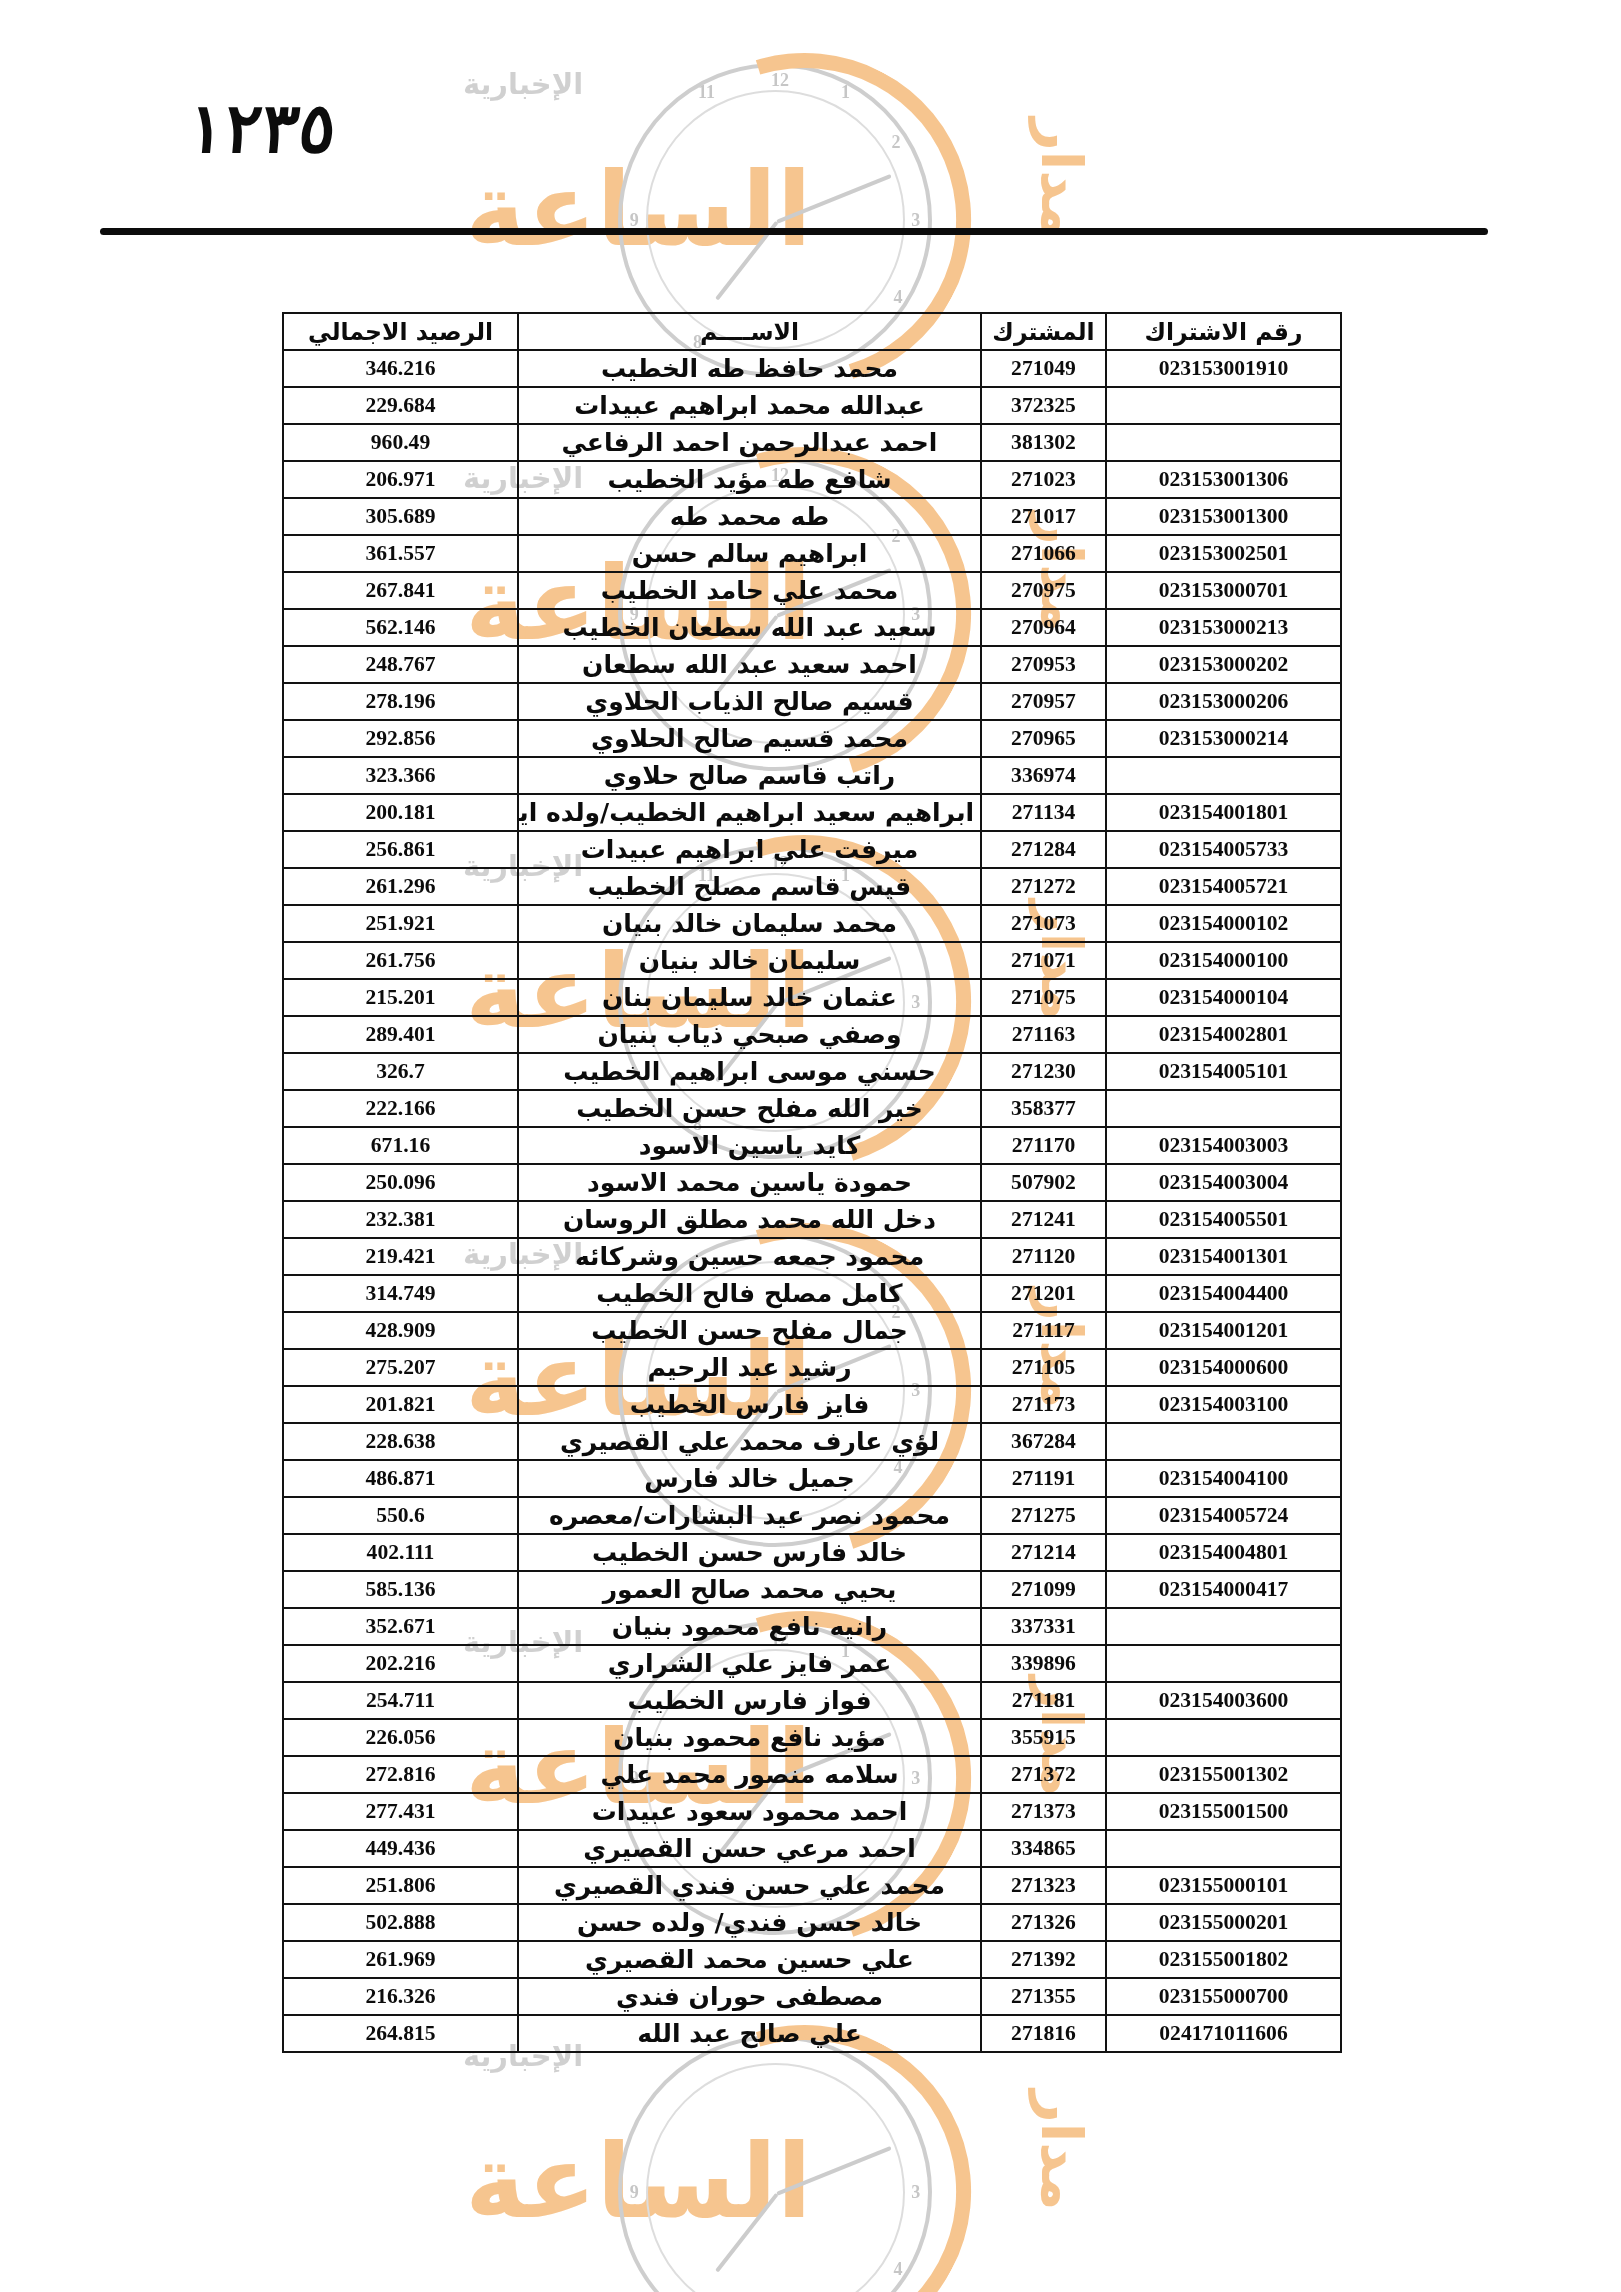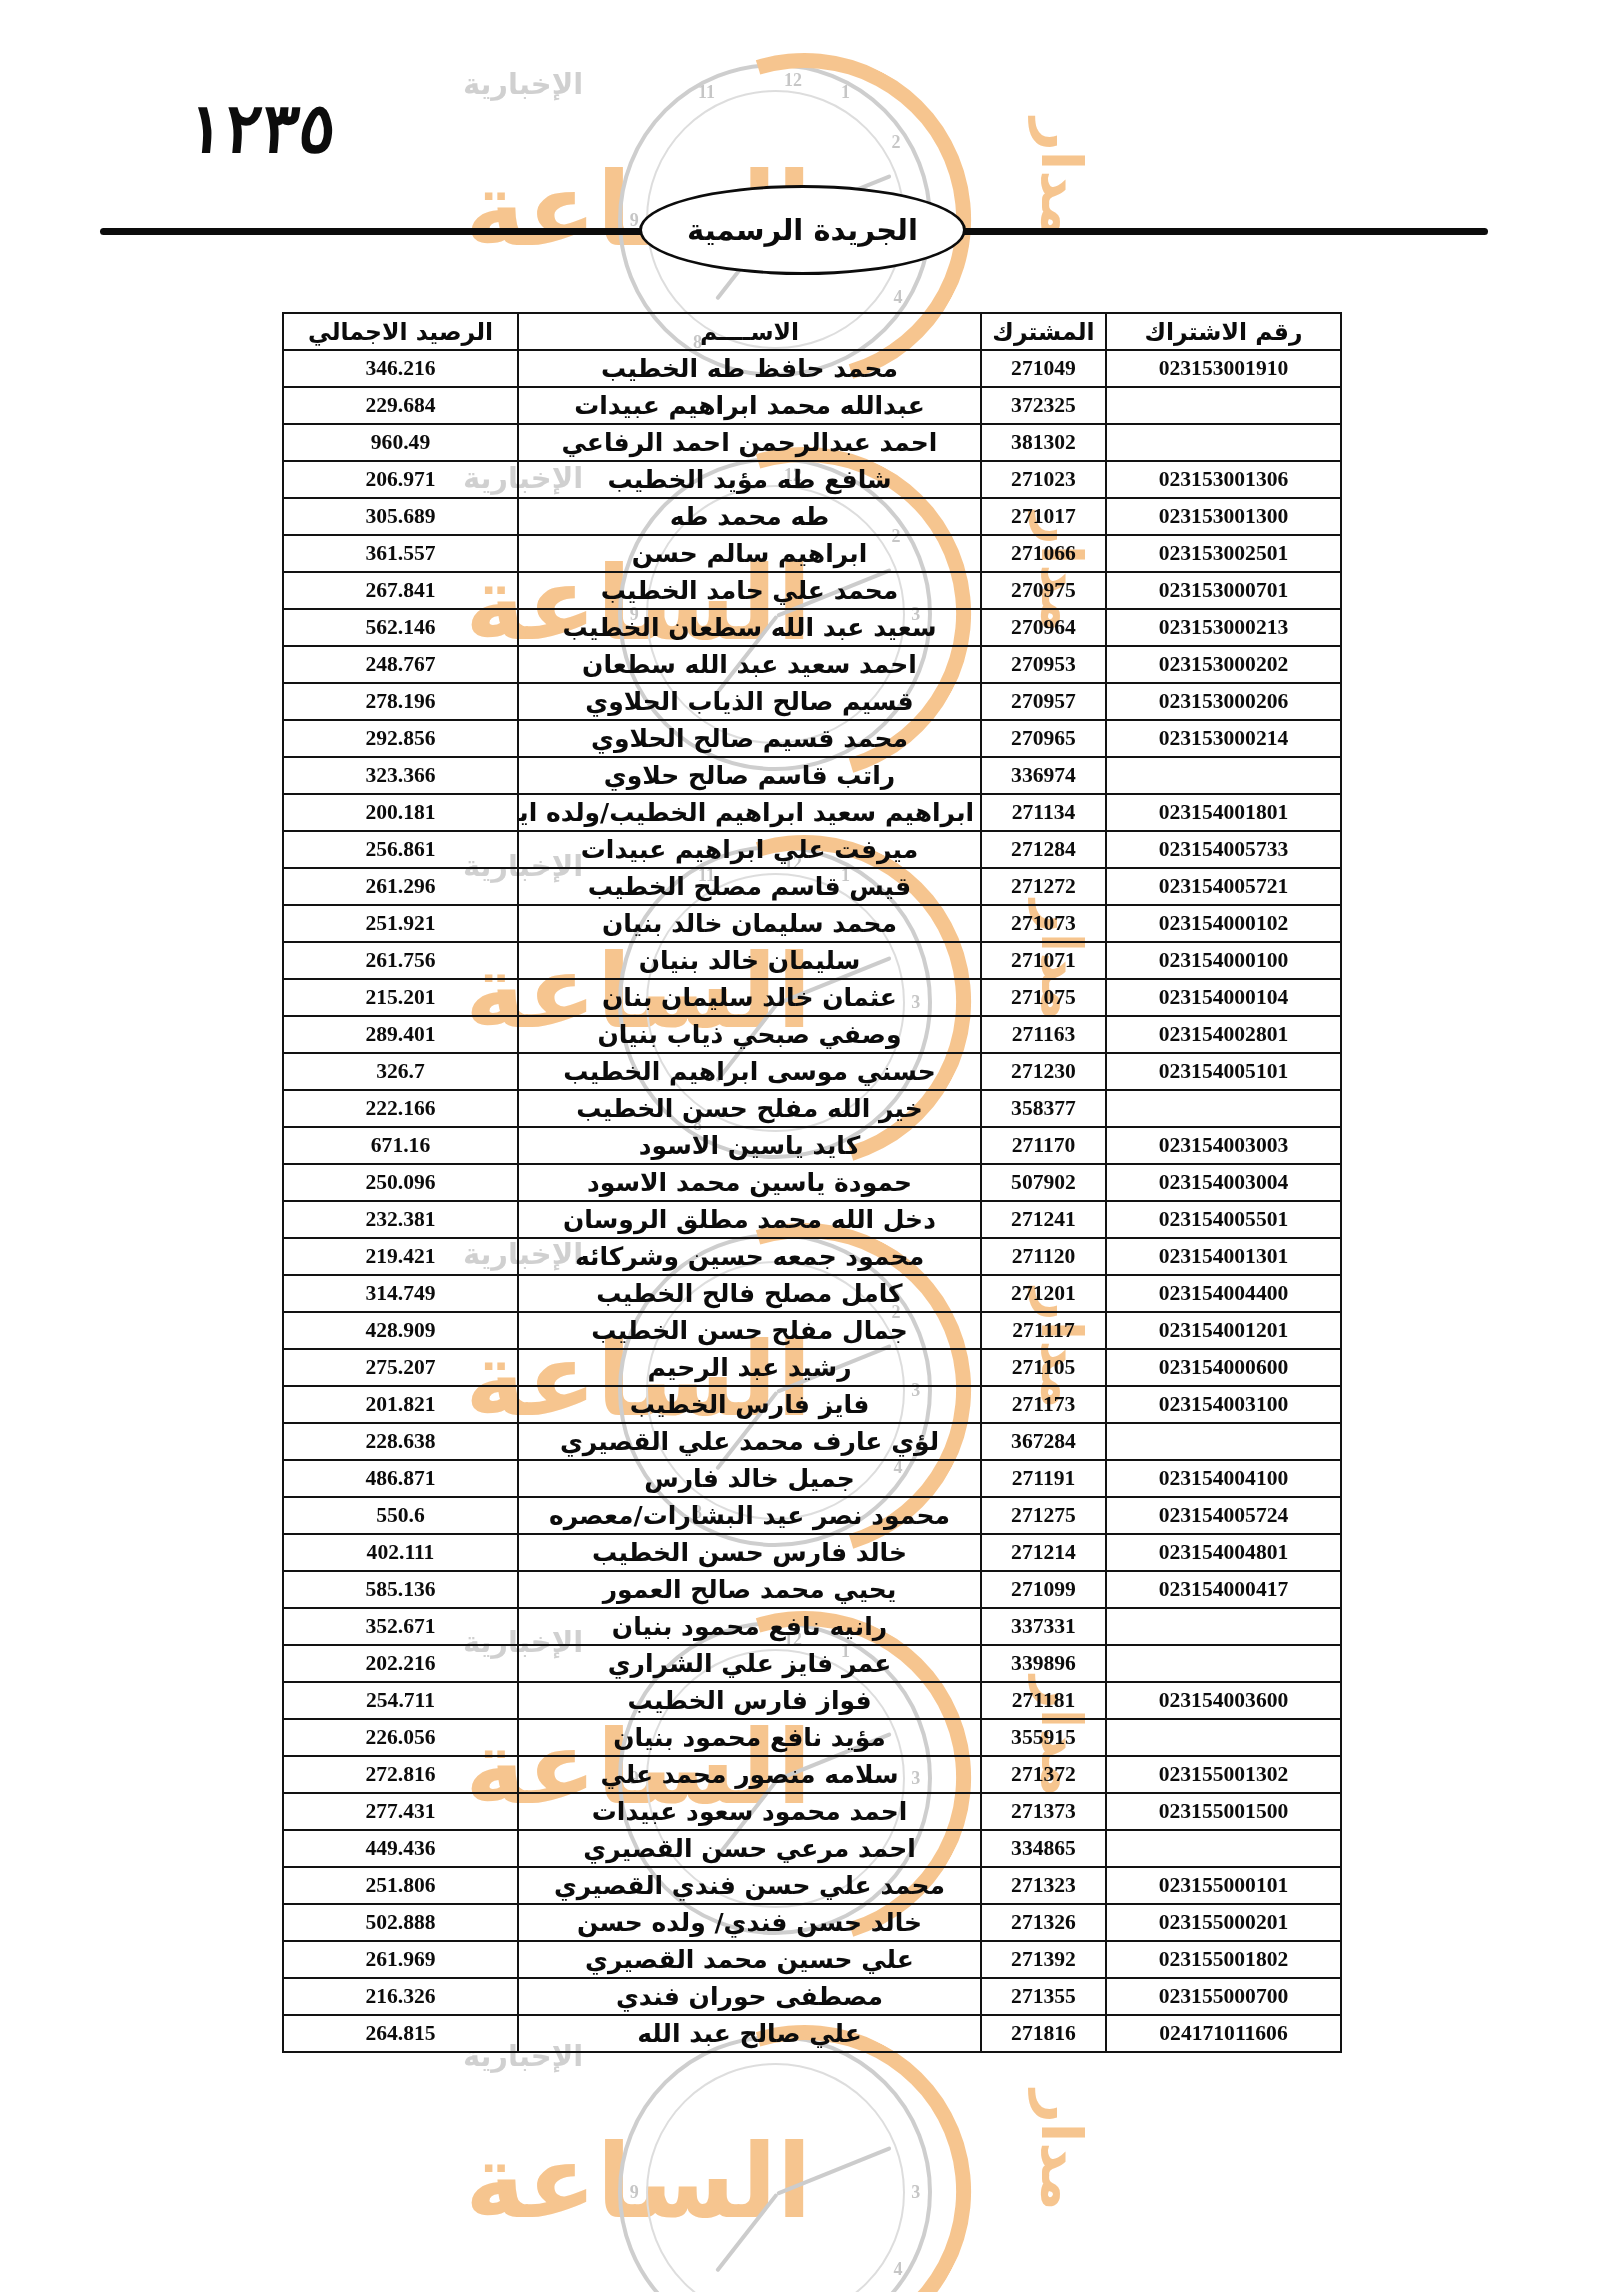--- a/index.html
+++ b/index.html
@@ -27,21 +27,21 @@
 
   
   .watermark { position:absolute; left:459px; width:627px; height:392px; opacity:.5; z-index:0; pointer-events:none; }
   .wm1{ top:17.6px; } .wm2{ top:412px; } .wm3{ top:800px; } .wm4{ top:1188px; } .wm5{ top:1576px; } .wm6{ top:1990px; }
   .wm-clock {
     position:absolute; top:29px; left:159px; width:314px; height:314px;
     border:4.9px solid #9e9e9e; border-radius:50%;
   }
   .wm-clock::after { content:""; position:absolute; inset:23.5px; border:2.9px solid #bcbcbc; border-radius:50%; }
   .cn { position:absolute; color:#8f8f8f; font-size:18px; font-weight:bold; font-family:"Liberation Serif", serif; }
-  .c11{ top:15.7px; left:76px; } .c12{ top:3.9px; left:162px; } .c1{ top:15.7px; right:78px; } .c2{ top:65px; right:27.4px; }
+  .c11{ top:15.7px; left:76px; } .c12{ top:3.9px; left:149px; } .c1{ top:15.7px; right:78px; } .c2{ top:65px; right:27.4px; }
   .c3{ top:143px; right:7.8px; } .c4{ bottom:65px; right:25.5px; } .c8{ bottom:19.6px; left:71px; } .c9{ top:143px; left:7.8px; }
   .wm-hand { position:absolute; background:#9a9a9a; border-radius:2px; }
   .wm-hand-a { width:3.9px; height:98px; left:153px; top:155px; transform-origin:top center; transform:rotate(38deg); }
   .wm-hand-b { width:3.9px; height:123px; left:153px; top:155px; transform-origin:top center; transform:rotate(-112deg); }
   .wm-arc {
     position:absolute; inset:-13.7px -43px -13.7px 15.7px; border-radius:50%;
     border:15.7px solid transparent; border-right-color:#ef8d21; border-top-color:#ef8d21;
     transform:rotate(28deg);
   }
   .wm-big { position:absolute; top:125px; left:5.9px; font-size:102px; font-weight:bold; color:#ef8d21; line-height:1; }
@@ -152,23 +152,20 @@
       <b class="cn c4">4</b>
       <b class="cn c8">8</b>
       <b class="cn c9">9</b>
       <i class="wm-hand wm-hand-a"></i>
       <i class="wm-hand wm-hand-b"></i>
     </span>
   </div>
 
   <div class="page-number">١٢٣٥</div>
   <div class="top-rule"></div>
-  <div class="gazette-ellipse">
-    <span>الجريدة الرسمية</span>
-  </div>
 
   <table class="data-table" dir="rtl">
     <colgroup>
       <col style="width:235px">
         <col style="width:125px">
         <col style="width:463px">
         <col style="width:235px">
     </colgroup>
     <thead>
       <tr>

